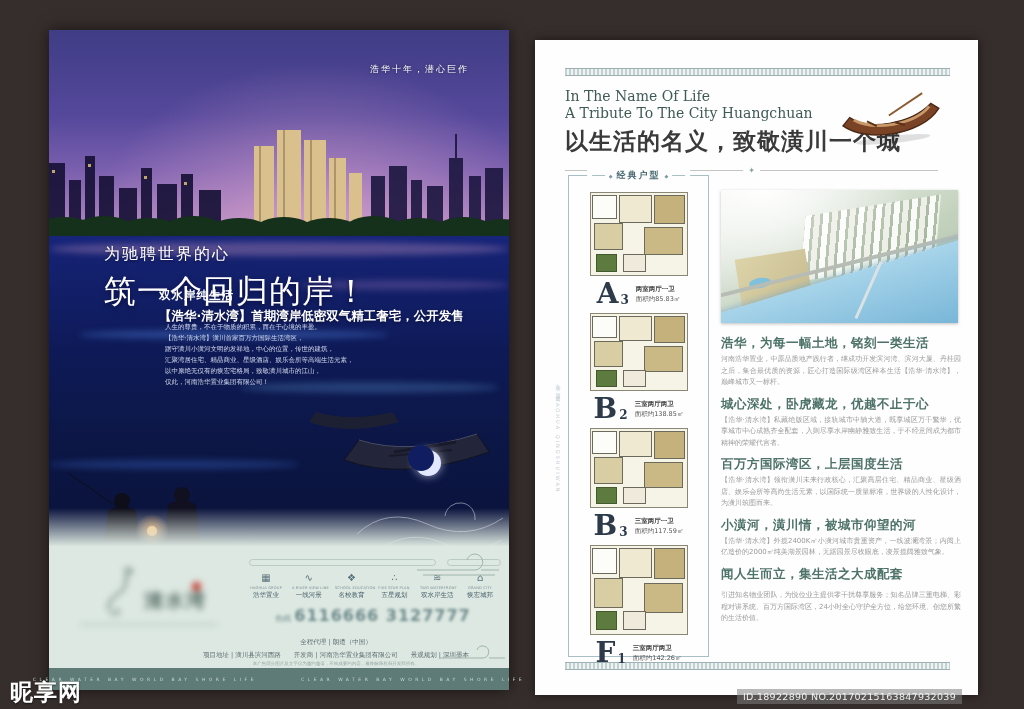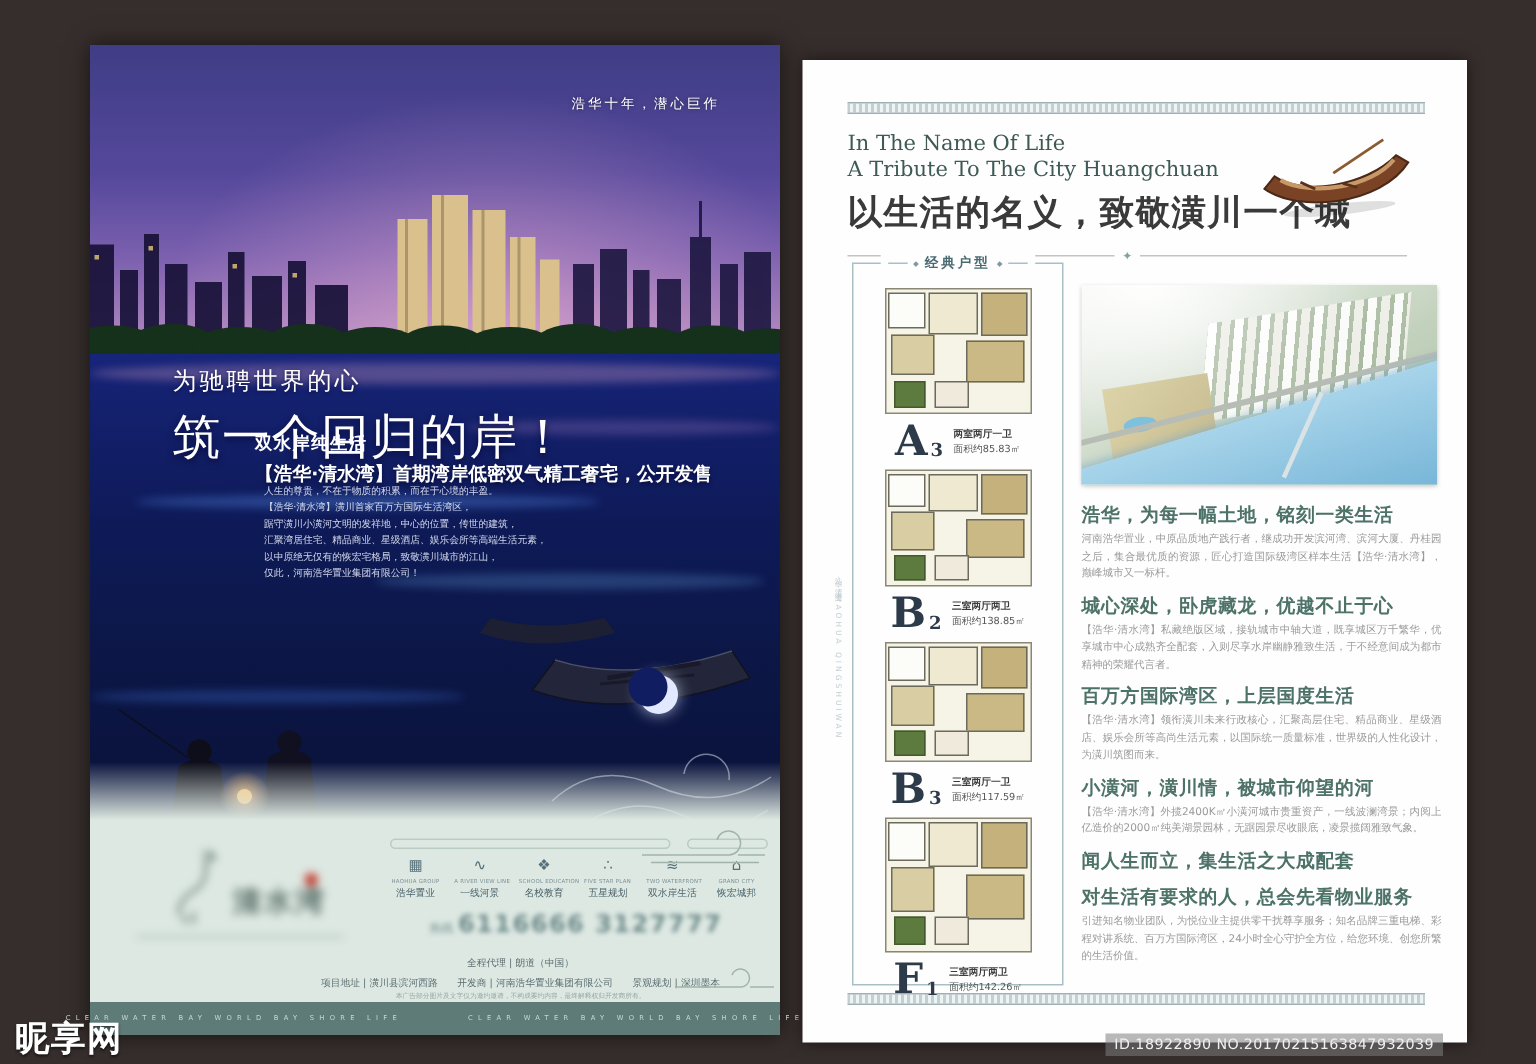--- a/index.html
+++ b/index.html
@@ -1,20 +1,20 @@
 <!DOCTYPE html>
 <html><head>
 <meta charset="utf-8">
 <style>
   html,body{margin:0;padding:0;}
   body{background:#362e2c;font-family:"DejaVu Sans","Liberation Sans",sans-serif;}
   #canvas{position:relative;width:1024px;height:709px;background:#362e2c;overflow:hidden;}
 
   
-  .poster{position:absolute;left:60px;top:30px;width:460px;height:660px;box-shadow:0 0 14px rgba(0,0,0,.6);}
+  .poster{position:absolute;left:49px;top:30px;width:460px;height:660px;box-shadow:0 0 14px rgba(0,0,0,.6);}
   .photo{position:absolute;left:0;top:0;right:0;height:520px;overflow:hidden;
     background:linear-gradient(180deg,#8d90d4 0%,#5661bb 6%,#2c3da6 15%,#1b2b8f 30%,#14216f 45%,#0e1a57 62%,#0c1747 78%,#0a1238 100%);}
   .sky{position:absolute;left:0;top:0;right:0;height:205px;
     background:linear-gradient(180deg,#3f3d85 0%,#55489b 42%,#7a5fae 68%,#9a77b8 86%,#b48cc0 100%);}
   .sky::after{content:'';position:absolute;inset:0;background:radial-gradient(ellipse at 58% 92%,rgba(246,182,214,.5),transparent 58%);}
   .skyline{position:absolute;left:0;top:88px;width:460px;height:118px;}
   .streak{position:absolute;border-radius:50%;filter:blur(3px);}
   .st1{left:0;top:212px;width:460px;height:14px;background:rgba(236,172,204,.30);}
   .st2{left:30px;top:300px;width:310px;height:9px;background:rgba(96,160,255,.32);}
   .st3{left:190px;top:352px;width:260px;height:11px;background:rgba(122,200,255,.22);}
@@ -471,21 +471,20 @@
         <div class="sec-b">【浩华·清水湾】领衔潢川未来行政核心，汇聚高层住宅、精品商业、星级酒店、娱乐会所等高尚生活元素，以国际统一质量标准，世界级的人性化设计，为潢川筑图而来。</div>
       </div>
       <div class="section">
         <div class="sec-h">小潢河，潢川情，被城市仰望的河</div>
         <div class="sec-b">【浩华·清水湾】外揽2400K㎡小潢河城市贵重资产，一线波澜湾景；内阅上亿造价的2000㎡纯美湖景园林，无踞园景尽收眼底，凌景揽阔雅致气象。</div>
       </div>
       <div class="section">
         <div class="sec-h">闻人生而立，集生活之大成配套</div>
       </div>
       <div class="section">
-        <div class="sec-h">对生活有要求的人，总会先看物业服务</div>
         <div class="sec-b">引进知名物业团队，为悦位业主提供零干扰尊享服务；知名品牌三重电梯、彩程对讲系统、百万方国际湾区，24小时全心守护全方位，给您环境、创您所繁的生活价值。</div>
       </div>
     </div>
 
   </div>
 
   <div class="wm-text">
     <span class="wm-cn">昵享网</span>
   </div>
   <div class="wm-id">ID.18922890 NO.20170215163847932039</div>

